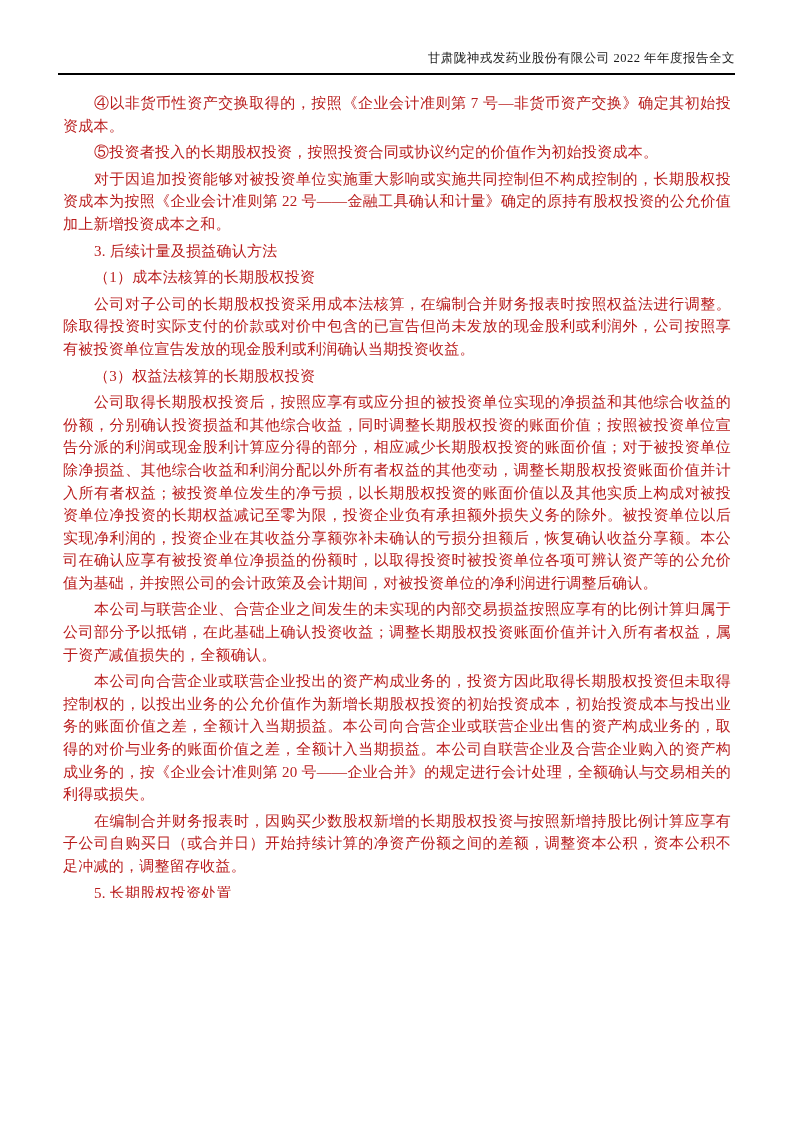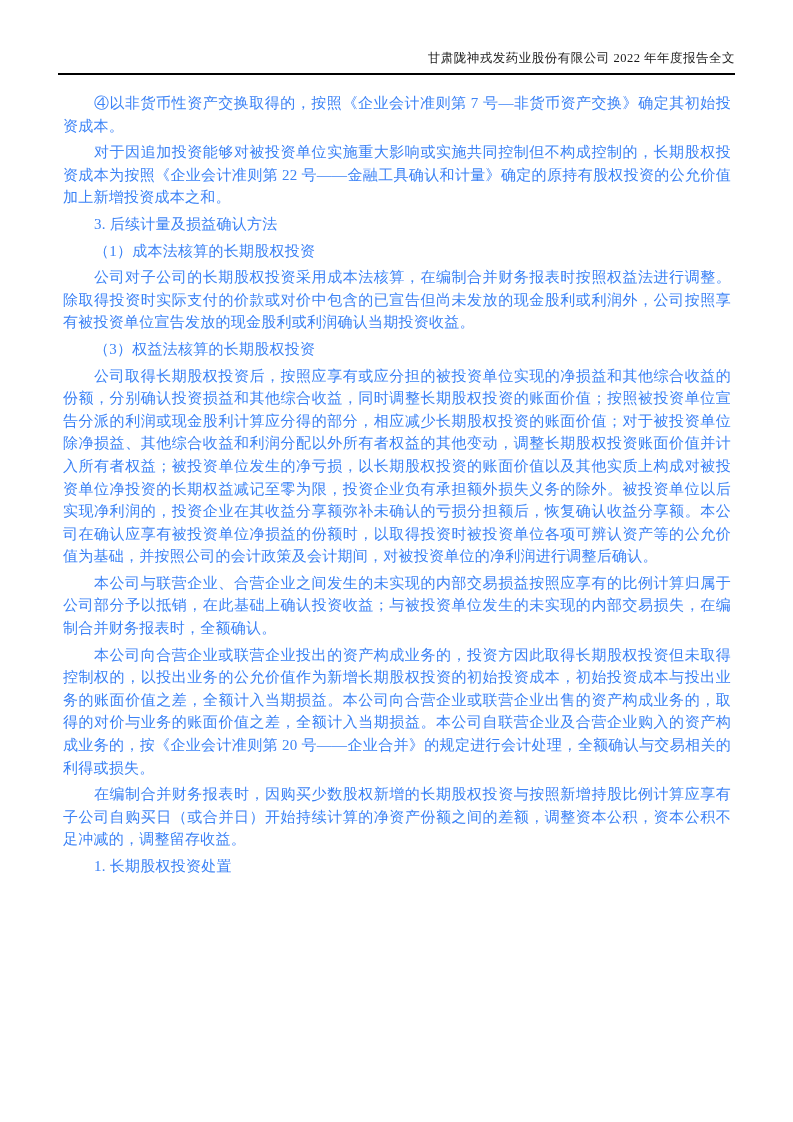--- a/index.html
+++ b/index.html
@@ -40,21 +40,21 @@
     width: 668px;
   }
   .para {
     font-size: 15px;
     line-height: 22.6px;
     letter-spacing: 0.25px;
     text-align: justify;
     text-justify: inter-character;
     text-indent: 31px;
     margin-bottom: 4px;
-    color: #3b82f6;
+    color: #b91c1c;
   }
   .page-number {
     position: absolute;
     top: 1038px;
     right: 78px;
     font-size: 12.5px;
     color: #1a1a1a;
   }
 </style>
 </head>
@@ -62,29 +62,30 @@
 
 <div class="page">
 
   <header class="page-header">
     <div class="header-title">甘肃陇神戎发药业股份有限公司 2022 年年度报告全文</div>
     <div class="header-rule"></div>
   </header>
 
   <main class="content">
     <p class="para">④以非货币性资产交换取得的，按照《企业会计准则第 7 号—非货币资产交换》确定其初始投资成本。</p>
+    <p class="para">⑤投资者投入的长期股权投资，按照投资合同或协议约定的价值作为初始投资成本。</p>
     <p class="para">对于因追加投资能够对被投资单位实施重大影响或实施共同控制但不构成控制的，长期股权投资成本为按照《企业会计准则第 22 号——金融工具确认和计量》确定的原持有股权投资的公允价值加上新增投资成本之和。</p>
     <p class="para">3. 后续计量及损益确认方法</p>
     <p class="para">（1）成本法核算的长期股权投资</p>
     <p class="para">公司对子公司的长期股权投资采用成本法核算，在编制合并财务报表时按照权益法进行调整。除取得投资时实际支付的价款或对价中包含的已宣告但尚未发放的现金股利或利润外，公司按照享有被投资单位宣告发放的现金股利或利润确认当期投资收益。</p>
     <p class="para">（3）权益法核算的长期股权投资</p>
     <p class="para">公司取得长期股权投资后，按照应享有或应分担的被投资单位实现的净损益和其他综合收益的份额，分别确认投资损益和其他综合收益，同时调整长期股权投资的账面价值；按照被投资单位宣告分派的利润或现金股利计算应分得的部分，相应减少长期股权投资的账面价值；对于被投资单位除净损益、其他综合收益和利润分配以外所有者权益的其他变动，调整长期股权投资账面价值并计入所有者权益；被投资单位发生的净亏损，以长期股权投资的账面价值以及其他实质上构成对被投资单位净投资的长期权益减记至零为限，投资企业负有承担额外损失义务的除外。被投资单位以后实现净利润的，投资企业在其收益分享额弥补未确认的亏损分担额后，恢复确认收益分享额。本公司在确认应享有被投资单位净损益的份额时，以取得投资时被投资单位各项可辨认资产等的公允价值为基础，并按照公司的会计政策及会计期间，对被投资单位的净利润进行调整后确认。</p>
-    <p class="para">本公司与联营企业、合营企业之间发生的未实现的内部交易损益按照应享有的比例计算归属于公司部分予以抵销，在此基础上确认投资收益；与被投资单位发生的未实现的内部交易损失，在编制合并财务报表时，全额确认。</p>
+    <p class="para">本公司与联营企业、合营企业之间发生的未实现的内部交易损益按照应享有的比例计算归属于公司部分予以抵销，在此基础上确认投资收益；调整长期股权投资账面价值并计入所有者权益，属于资产减值损失的，全额确认。</p>
     <p class="para">本公司向合营企业或联营企业投出的资产构成业务的，投资方因此取得长期股权投资但未取得控制权的，以投出业务的公允价值作为新增长期股权投资的初始投资成本，初始投资成本与投出业务的账面价值之差，全额计入当期损益。本公司向合营企业或联营企业出售的资产构成业务的，取得的对价与业务的账面价值之差，全额计入当期损益。本公司自联营企业及合营企业购入的资产构成业务的，按《企业会计准则第 20 号——企业合并》的规定进行会计处理，全额确认与交易相关的利得或损失。</p>
     <p class="para">在编制合并财务报表时，因购买少数股权新增的长期股权投资与按照新增持股比例计算应享有子公司自购买日（或合并日）开始持续计算的净资产份额之间的差额，调整资本公积，资本公积不足冲减的，调整留存收益。</p>
-    <p class="para">1. 长期股权投资处置</p>
+    <p class="para">5. 长期股权投资处置</p>
   </main>
 
   <footer>
     <div class="page-number">118</div>
   </footer>
 
 </div>
 
 </body></html>

